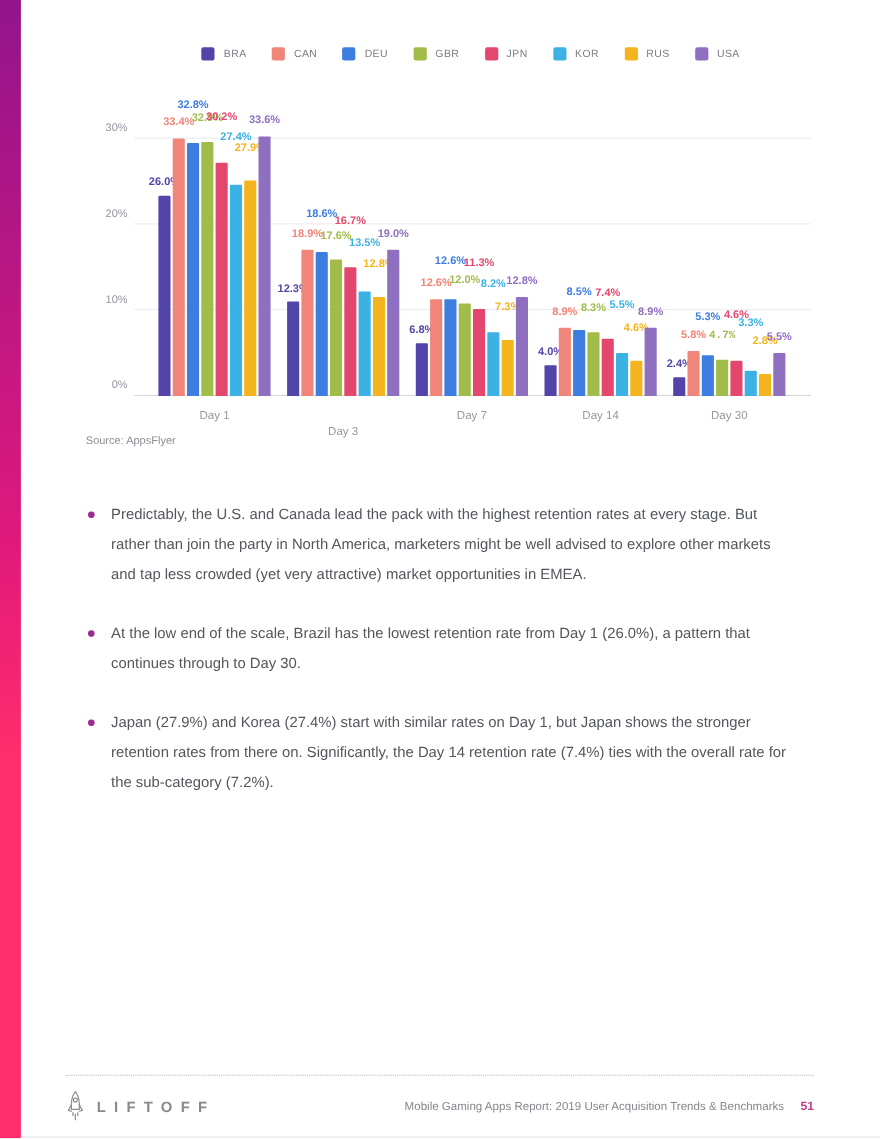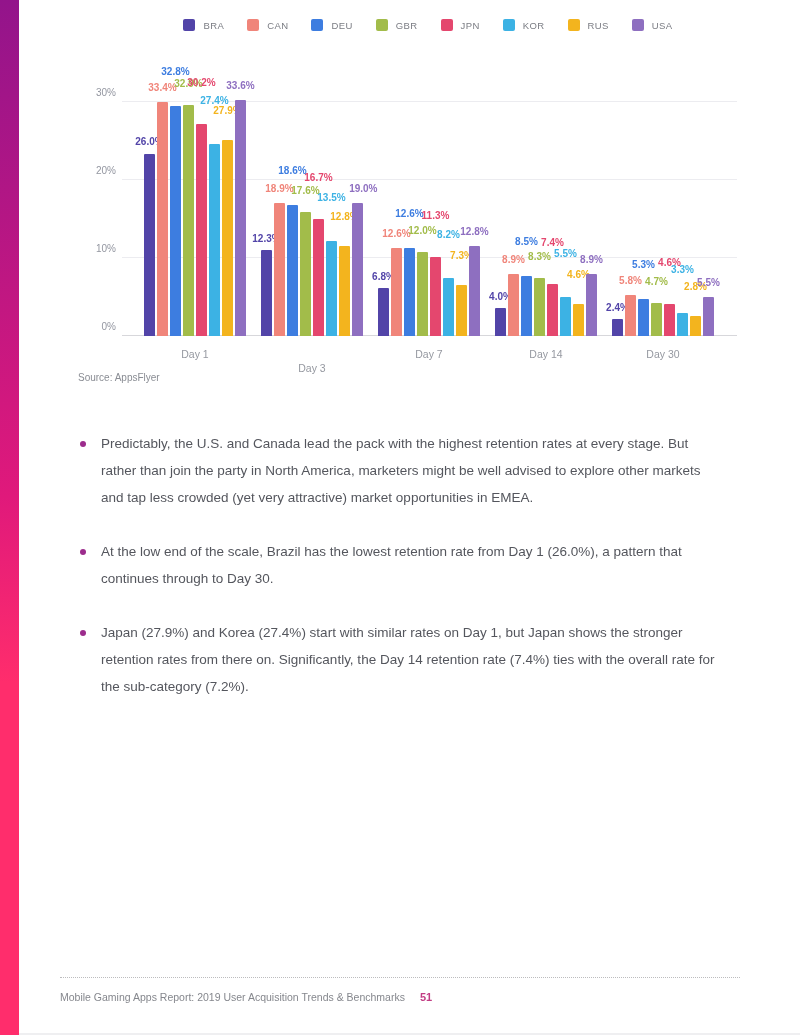--- a/index.html
+++ b/index.html
@@ -33,21 +33,21 @@
     letter-spacing: 0.2px;
     color: var(--title-color);
   }
   .subtitle {
     margin-top: 25px;
     font-size: 12.5px;
     color: #5b5d64;
   }
 
   .legend {
-    margin-top: 19px;
+    margin-top: 43px;
     display: flex;
     justify-content: center;
     gap: 23px;
     padding-left: 40px;
   }
   .legend-item { display: flex; align-items: center; gap: 8px; }
   .legend-swatch { width: 12px; height: 12px; border-radius: 2px; }
   .legend-label { font-size: 9.5px; color: #7a7c83; letter-spacing: 0.4px; }
 
   .chart-wrap { position: relative; margin-top: 22px; height: 283px; }
@@ -231,21 +231,21 @@
             <div class="bar-label" style="left: 31.5px; bottom: 159.572px; color: rgb(61, 125, 224);">18.6%</div>
             <div class="bar" style="left: 39px; height: 123.6px; background: rgb(162, 188, 74);"></div>
             <div class="bar-label" style="left: 44.5px; bottom: 139.552px; color: rgb(162, 188, 74);">17.6%</div>
             <div class="bar" style="left: 52px; height: 117.2px; background: rgb(228, 71, 110);"></div>
             <div class="bar-label" style="left: 57.5px; bottom: 153.234px; color: rgb(228, 71, 110);">16.7%</div>
             <div class="bar" style="left: 65px; height: 94.8px; background: rgb(60, 178, 228);"></div>
             <div class="bar-label" style="left: 70.5px; bottom: 132.77px; color: rgb(60, 178, 228);">13.5%</div>
             <div class="bar" style="left: 78px; height: 89.9px; background: rgb(243, 180, 30);"></div>
             <div class="bar-label" style="left: 83.5px; bottom: 113.856px; color: rgb(243, 180, 30);">12.8%</div>
             <div class="bar" style="left: 91px; height: 133.4px; background: rgb(142, 111, 192);"></div>
-            <div class="bar-label" style="left: 96.5px; bottom: 142.38px; color: rgb(142, 111, 192); text-align: right;">19.0%</div>
+            <div class="bar-label" style="left: 96.5px; bottom: 142.38px; color: rgb(142, 111, 192);">19.0%</div>
           </div>
           <div class="xtick" style="left: 139px; margin-top: 14px;">Day 3</div>
           <div class="bar-group" style="left: 256px; width: 102px;">
             <div class="bar" style="left: 0px; height: 47.7px; background: rgb(82, 68, 168);"></div>
             <div class="bar-label" style="left: 5.5px; bottom: 53.736px; color: rgb(82, 68, 168);">6.8%</div>
             <div class="bar" style="left: 13px; height: 88.5px; background: rgb(240, 133, 122);"></div>
             <div class="bar-label" style="left: 18.5px; bottom: 97.452px; color: rgb(240, 133, 122);">12.6%</div>
             <div class="bar" style="left: 26px; height: 88.5px; background: rgb(61, 125, 224);"></div>
             <div class="bar-label" style="left: 31.5px; bottom: 117.452px; color: rgb(61, 125, 224);">12.6%</div>
             <div class="bar" style="left: 39px; height: 84.2px; background: rgb(162, 188, 74);"></div>
@@ -280,21 +280,21 @@
           </div>
           <div class="xtick" style="left: 373px;">Day 14</div>
           <div class="bar-group" style="left: 490px; width: 102px;">
             <div class="bar" style="left: 0px; height: 16.8px; background: rgb(82, 68, 168);"></div>
             <div class="bar-label" style="left: 5.5px; bottom: 22.848px; color: rgb(82, 68, 168);">2.4%</div>
             <div class="bar" style="left: 13px; height: 40.7px; background: rgb(240, 133, 122);"></div>
             <div class="bar-label" style="left: 18.5px; bottom: 49.716px; color: rgb(240, 133, 122);">5.8%</div>
             <div class="bar" style="left: 26px; height: 37.2px; background: rgb(61, 125, 224);"></div>
             <div class="bar-label" style="left: 31.5px; bottom: 66.206px; color: rgb(61, 125, 224);">5.3%</div>
             <div class="bar" style="left: 39px; height: 33px; background: rgb(162, 188, 74);"></div>
-            <div class="bar-label" style="left: 44.5px; bottom: 48.994px; color: rgb(162, 188, 74);">4.7%</div>
+            <div class="bar-label" style="left: 44.5px; bottom: 48.994px; color: rgb(162, 188, 74); font-family: Liberation Mono, monospace;">4.7%</div>
             <div class="bar" style="left: 52px; height: 32.3px; background: rgb(228, 71, 110);"></div>
             <div class="bar-label" style="left: 57.5px; bottom: 68.292px; color: rgb(228, 71, 110);">4.6%</div>
             <div class="bar" style="left: 65px; height: 23.2px; background: rgb(60, 178, 228);"></div>
             <div class="bar-label" style="left: 70.5px; bottom: 61.166px; color: rgb(60, 178, 228);">3.3%</div>
             <div class="bar" style="left: 78px; height: 19.7px; background: rgb(243, 180, 30);"></div>
             <div class="bar-label" style="left: 83.5px; bottom: 43.656px; color: rgb(243, 180, 30);">2.8%</div>
             <div class="bar" style="left: 91px; height: 38.6px; background: rgb(142, 111, 192);"></div>
             <div class="bar-label" style="left: 96.5px; bottom: 47.61px; color: rgb(142, 111, 192);">5.5%</div>
           </div>
           <div class="xtick" style="left: 490px;">Day 30</div>
@@ -304,20 +304,32 @@
     <div class="source">Source: AppsFlyer</div>
 
     <ul class="bullets" id="bullets">
         <li class="bullet-item"><span class="bullet-dot"></span><span>Predictably, the U.S. and Canada lead the pack with the highest retention rates at every stage. But rather than join the party in North America, marketers might be well advised to explore other markets and tap less crowded (yet very attractive) market opportunities in EMEA.</span></li>
         <li class="bullet-item"><span class="bullet-dot"></span><span>At the low end of the scale, Brazil has the lowest retention rate from Day 1 (26.0%), a pattern that continues through to Day 30.</span></li>
         <li class="bullet-item"><span class="bullet-dot"></span><span>Japan (27.9%) and Korea (27.4%) start with similar rates on Day 1, but Japan shows the stronger retention rates from there on. Significantly, the Day 14 retention rate (7.4%) ties with the overall rate for the sub-category (7.2%).</span></li>
       </ul>
   </div>
 
   <div class="footer">
+    <div class="brand">
+      <svg width="17" height="30" viewBox="0 0 20 35" fill="none" stroke="#8b8d93" stroke-width="1.3" stroke-linecap="round" stroke-linejoin="round">
+        <path d="M10 1.5 C13 5.5 14.2 9.5 14.2 14.5 L14.2 20.5 L5.8 20.5 L5.8 14.5 C5.8 9.5 7 5.5 10 1.5 Z"></path>
+        <circle cx="10" cy="10.5" r="2.1"></circle>
+        <path d="M5.8 15.5 L2.5 21.5 L5.8 22.5"></path>
+        <path d="M14.2 15.5 L17.5 21.5 L14.2 22.5"></path>
+        <path d="M7.4 24 L7.4 27"></path>
+        <path d="M12.6 24 L12.6 27"></path>
+        <path d="M10 25.5 L10 31.5"></path>
+      </svg>
+      <span class="brand-name">LIFTOFF</span>
+    </div>
     <div class="footer-right">
       <span class="footer-report">Mobile Gaming Apps Report: 2019 User Acquisition Trends &amp; Benchmarks</span>
       <span class="footer-page">51</span>
     </div>
   </div>
 
   <div class="bottom-edge"></div>
 </div>
 
 </body></html>

